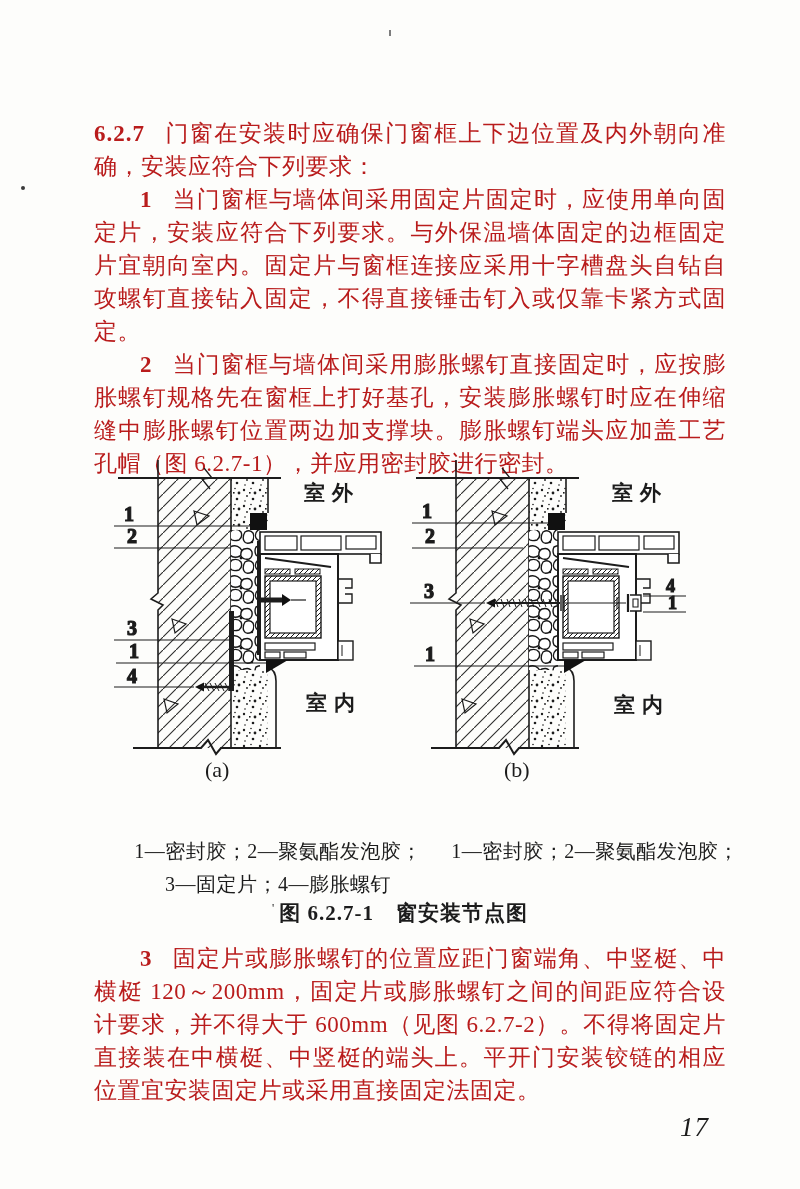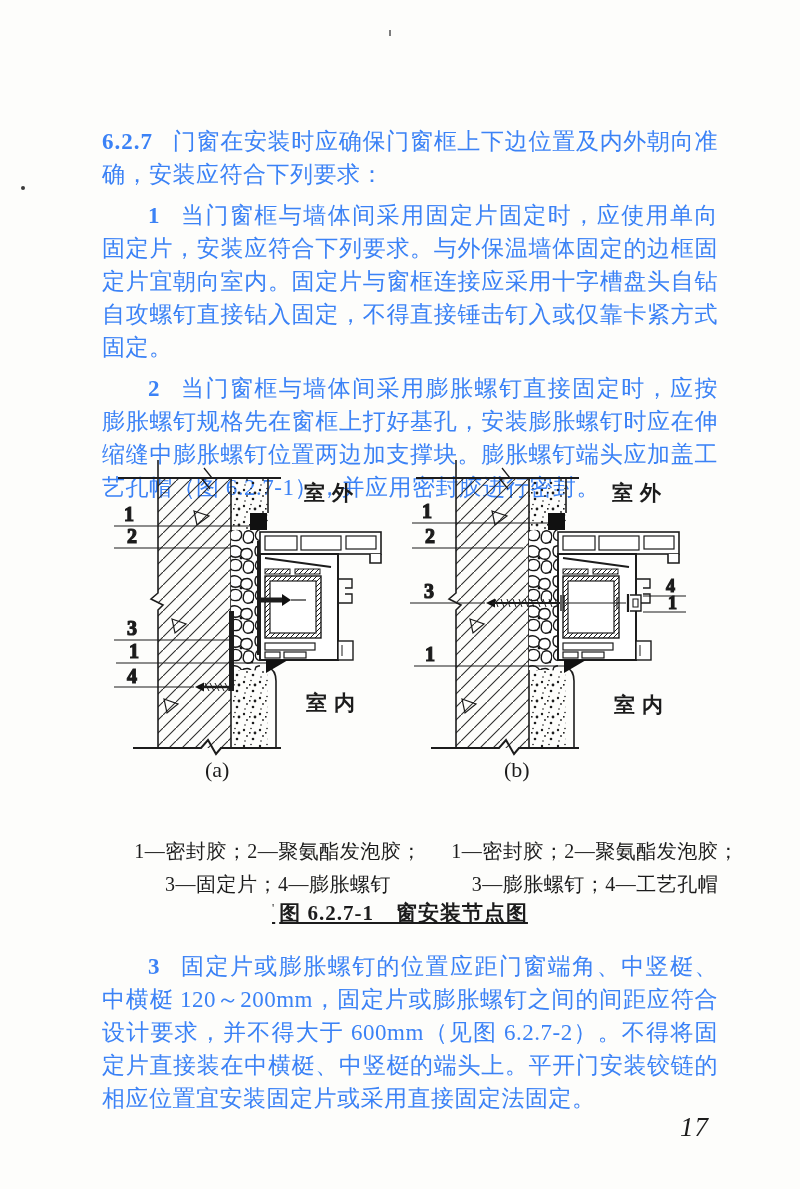--- a/index.html
+++ b/index.html
@@ -5,43 +5,43 @@
   html,body{margin:0;padding:0;background:#e8e8e8;}
   .page{
     position:relative;width:800px;height:1189px;margin:0 auto;
     background:#fdfdfb;color:#1c1c1c;overflow:hidden;
     font-family:"Liberation Serif","DejaVu Serif",serif;
   }
   
   .body-text{position:absolute;left:94px;top:117px;width:632px;}
   .para3-wrap{position:absolute;left:94px;top:942px;width:632px;}
   .body-text p,.para3-wrap p{
-    margin:8px;font-size:23px;line-height:33px;text-align:justify;
-    letter-spacing:.5px;color:#3b82f6;
+    margin:0;font-size:23px;line-height:33px;text-align:justify;
+    letter-spacing:.5px;color:#b91c1c;
   }
   p.clause{text-indent:0;}
   p.item{text-indent:2em;}
   .num{font-weight:bold;margin-right:.85em;letter-spacing:1px;}
   
   .figure-area{position:absolute;left:0;top:455px;width:800px;height:360px;}
   .diagram{position:absolute;top:0;width:300px;height:360px;}
   .diagram-a{left:98px;}
   .diagram-b{left:402px;}
   svg text{font-family:"Liberation Serif","DejaVu Serif",serif;fill:#1c1c1c;}
   text.callout-num{font-size:20px;font-weight:600;}
   text.cn-label{font-size:21px;font-weight:700;letter-spacing:7px;}
   text.sub-caption{font-size:22px;}
   
   .legend-row{position:absolute;left:15px;top:835px;width:800px;height:66px;}
   .legend{position:absolute;top:0;width:310px;text-align:center;
     font-size:20px;line-height:33px;letter-spacing:.5px;}
   .legend-a{left:108px;}
   .legend-b{left:425px;}
   .fig-caption{position:absolute;left:80px;top:899px;width:640px;text-align:center;
-    font-size:21px;font-weight:600;letter-spacing:1px;text-decoration:underline;}
+    font-size:21px;font-weight:600;letter-spacing:1px;}
   .caption-mark{font-size:12px;vertical-align:8px;font-weight:normal;margin-right:4px;}
   
   .page-number{position:absolute;left:680px;top:1112px;font-size:27px;
     font-style:italic;letter-spacing:1px;text-align:center;}
   
   .speck{position:absolute;}
   .speck1{left:21px;top:186px;width:4px;height:4px;border-radius:50%;background:#3a3a3a;}
   .speck2{left:389px;top:30px;width:2px;height:6px;background:#666;opacity:.85;}
 </style>
 </head>
@@ -223,21 +223,20 @@
     </svg>
   </div>
 
   <div class="legend-row">
     <div class="legend legend-a">
       <div>1—密封胶；2—聚氨酯发泡胶；</div>
       <div>3—固定片；4—膨胀螺钉</div>
     </div>
     <div class="legend legend-b">
       <div>1—密封胶；2—聚氨酯发泡胶；</div>
-      <div>3—膨胀螺钉；4—工艺孔帽</div>
     </div>
   </div>
 
   <div class="fig-caption"><span class="caption-mark">'</span><span>图 6.2.7-1　窗安装节点图</span></div>
 
   <div class="para3-wrap">
     <p class="item"><span class="num">3</span><span>固定片或膨胀螺钉的位置应距门窗端角、中竖梃、中横梃 120～200mm，固定片或膨胀螺钉之间的间距应符合设计要求，并不得大于 600mm（见图 6.2.7-2）。不得将固定片直接装在中横梃、中竖梃的端头上。平开门安装铰链的相应位置宜安装固定片或采用直接固定法固定。</span></p>
   </div>
 
   <div class="page-number">17</div>

